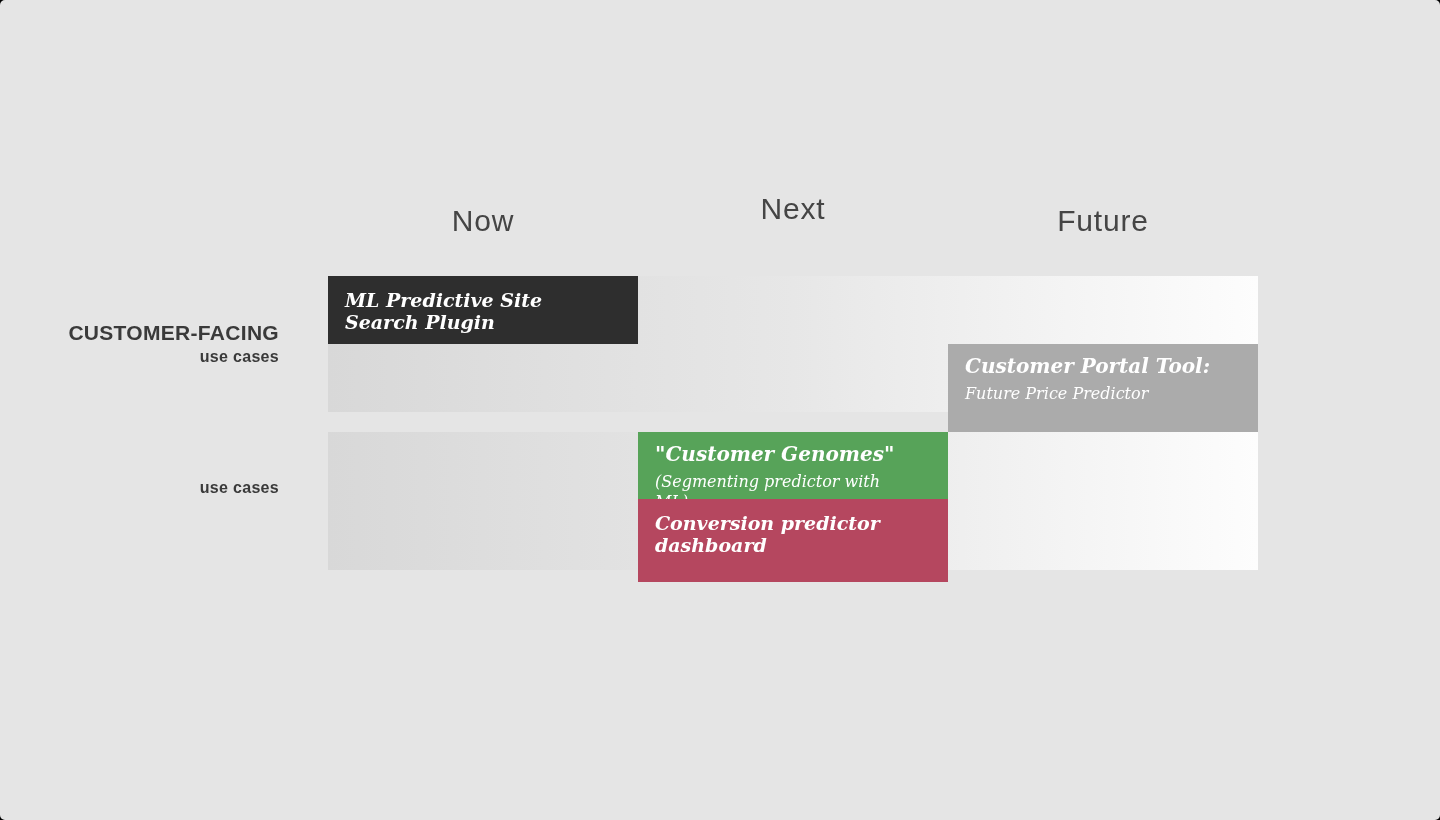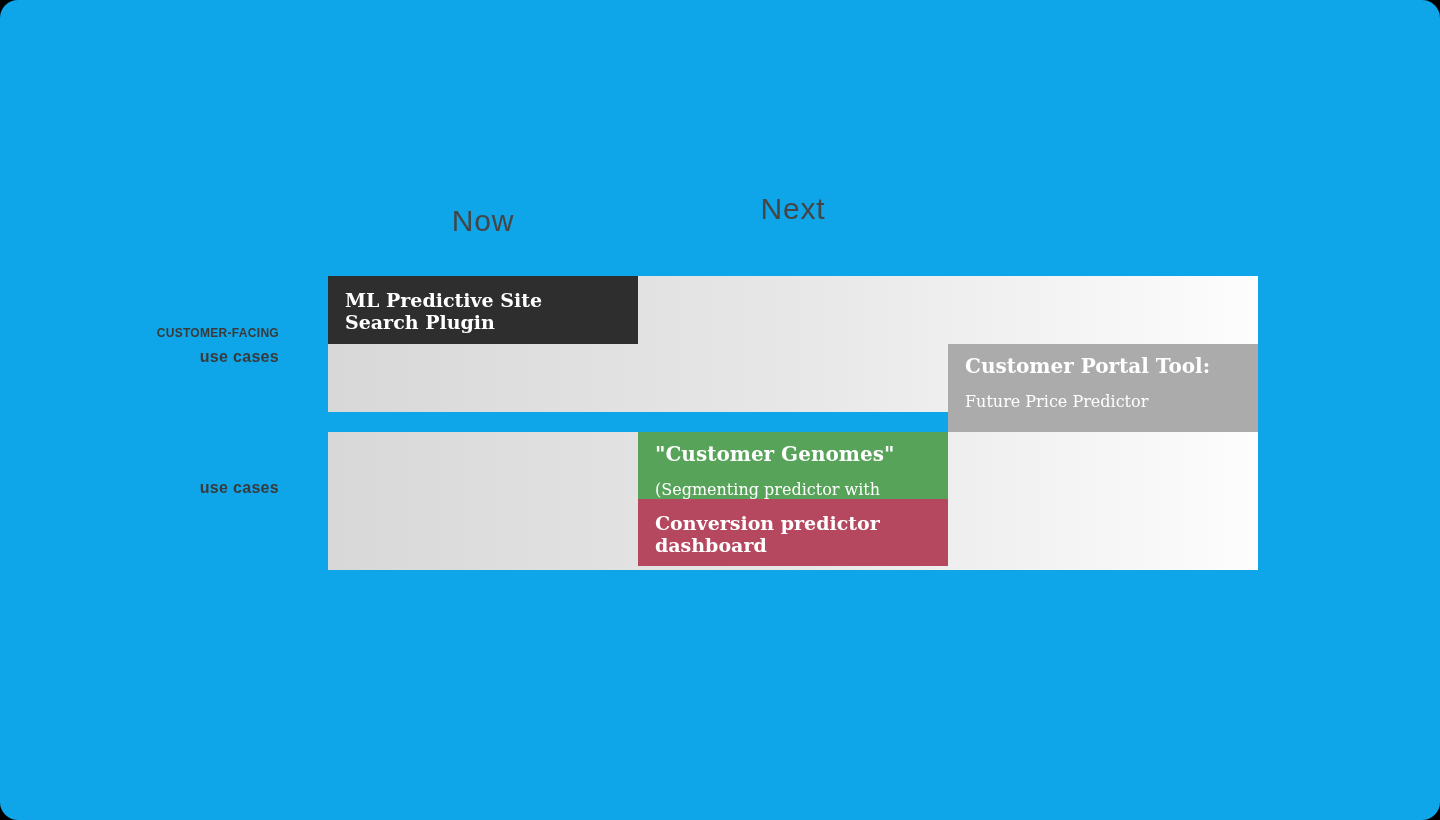--- a/index.html
+++ b/index.html
@@ -5,22 +5,22 @@
   html, body {
     margin: 0;
     padding: 0;
     background: #000000;
     font-family: "Liberation Sans", sans-serif;
   }
   .canvas {
     position: relative;
     width: 1440px;
     height: 820px;
-    background: #0ea5e9;
-    border-radius: 18px;
+    background: #e5e5e5;
+    border-radius: 5px;
     overflow: hidden;
   }
   
   .col-header {
     position: absolute;
     top: 204px;
     width: 310px;
     text-align: center;
     font-size: 30px;
     font-weight: 300;
@@ -34,21 +34,21 @@
   
   .row-label {
     position: absolute;
     left: 0;
     width: 279px;
     text-align: right;
     color: #3a3a3a;
     font-weight: 700;
     letter-spacing: 0.3px;
   }
-  .row-label .line1 { font-size: 12px; line-height: 24px; padding-left: 24px; }
+  .row-label .line1 { font-size: 21px; line-height: 24px; padding-left: 24px; }
   .row-label .line2 { font-size: 16px; line-height: 23px; }
   .row-label-1 { top: 321px; }
   .row-label-2 { top: 476px; }
 
   
   .track {
     position: absolute;
     left: 328px;
     width: 930px;
     background: linear-gradient(to right, #d8d8d8 0%, #e7e7e7 50%, #fdfdfd 100%);
@@ -57,48 +57,50 @@
   .track-2 { top: 432px; height: 138px; }
 
   
   .bar {
     position: absolute;
     width: 310px;
     box-sizing: border-box;
     padding: 11px 32px 0 17px;
     color: #ffffff;
     font-family: "DejaVu Serif", serif;
+    font-style: italic;
   }
   .bar .title {
     font-weight: 700;
     font-size: 19px;
     line-height: 22px;
   }
   .bar .subtitle {
     font-weight: 400;
     font-size: 16px;
     line-height: 20px;
-    margin-top: 15px;
+    margin-top: 7px;
   }
   .bar-dark   { left: 328px; top: 276px; height: 68px; padding-top: 13px; }
   .bar-dark .title { max-width: 212px; }
   .bar-gray   { left: 948px; top: 344px; height: 88px; }
   .bar-gray .title { font-size: 20px; }
   .bar-green  { left: 638px; top: 432px; height: 67px; }
   .bar-green .title { font-size: 20px; }
-  .bar-red    { left: 638px; top: 499px; height: 67px; padding-top: 13px; }
+  .bar-red    { left: 638px; top: 499px; height: 83px; padding-top: 13px; }
   .bar-red .title { max-width: 232px; }
 </style>
 </head>
 <body>
 
 <div class="canvas">
 
   <div class="col-header col-now">Now</div>
   <div class="col-header col-next">Next</div>
+  <div class="col-header col-future">Future</div>
 
   <div class="row-label row-label-1">
     <div class="line1">CUSTOMER-FACING</div>
     <div class="line2">use cases</div>
   </div>
   <div class="row-label row-label-2">
     <div class="line2">use cases</div>
   </div>
 
   <div class="track track-1"></div>

